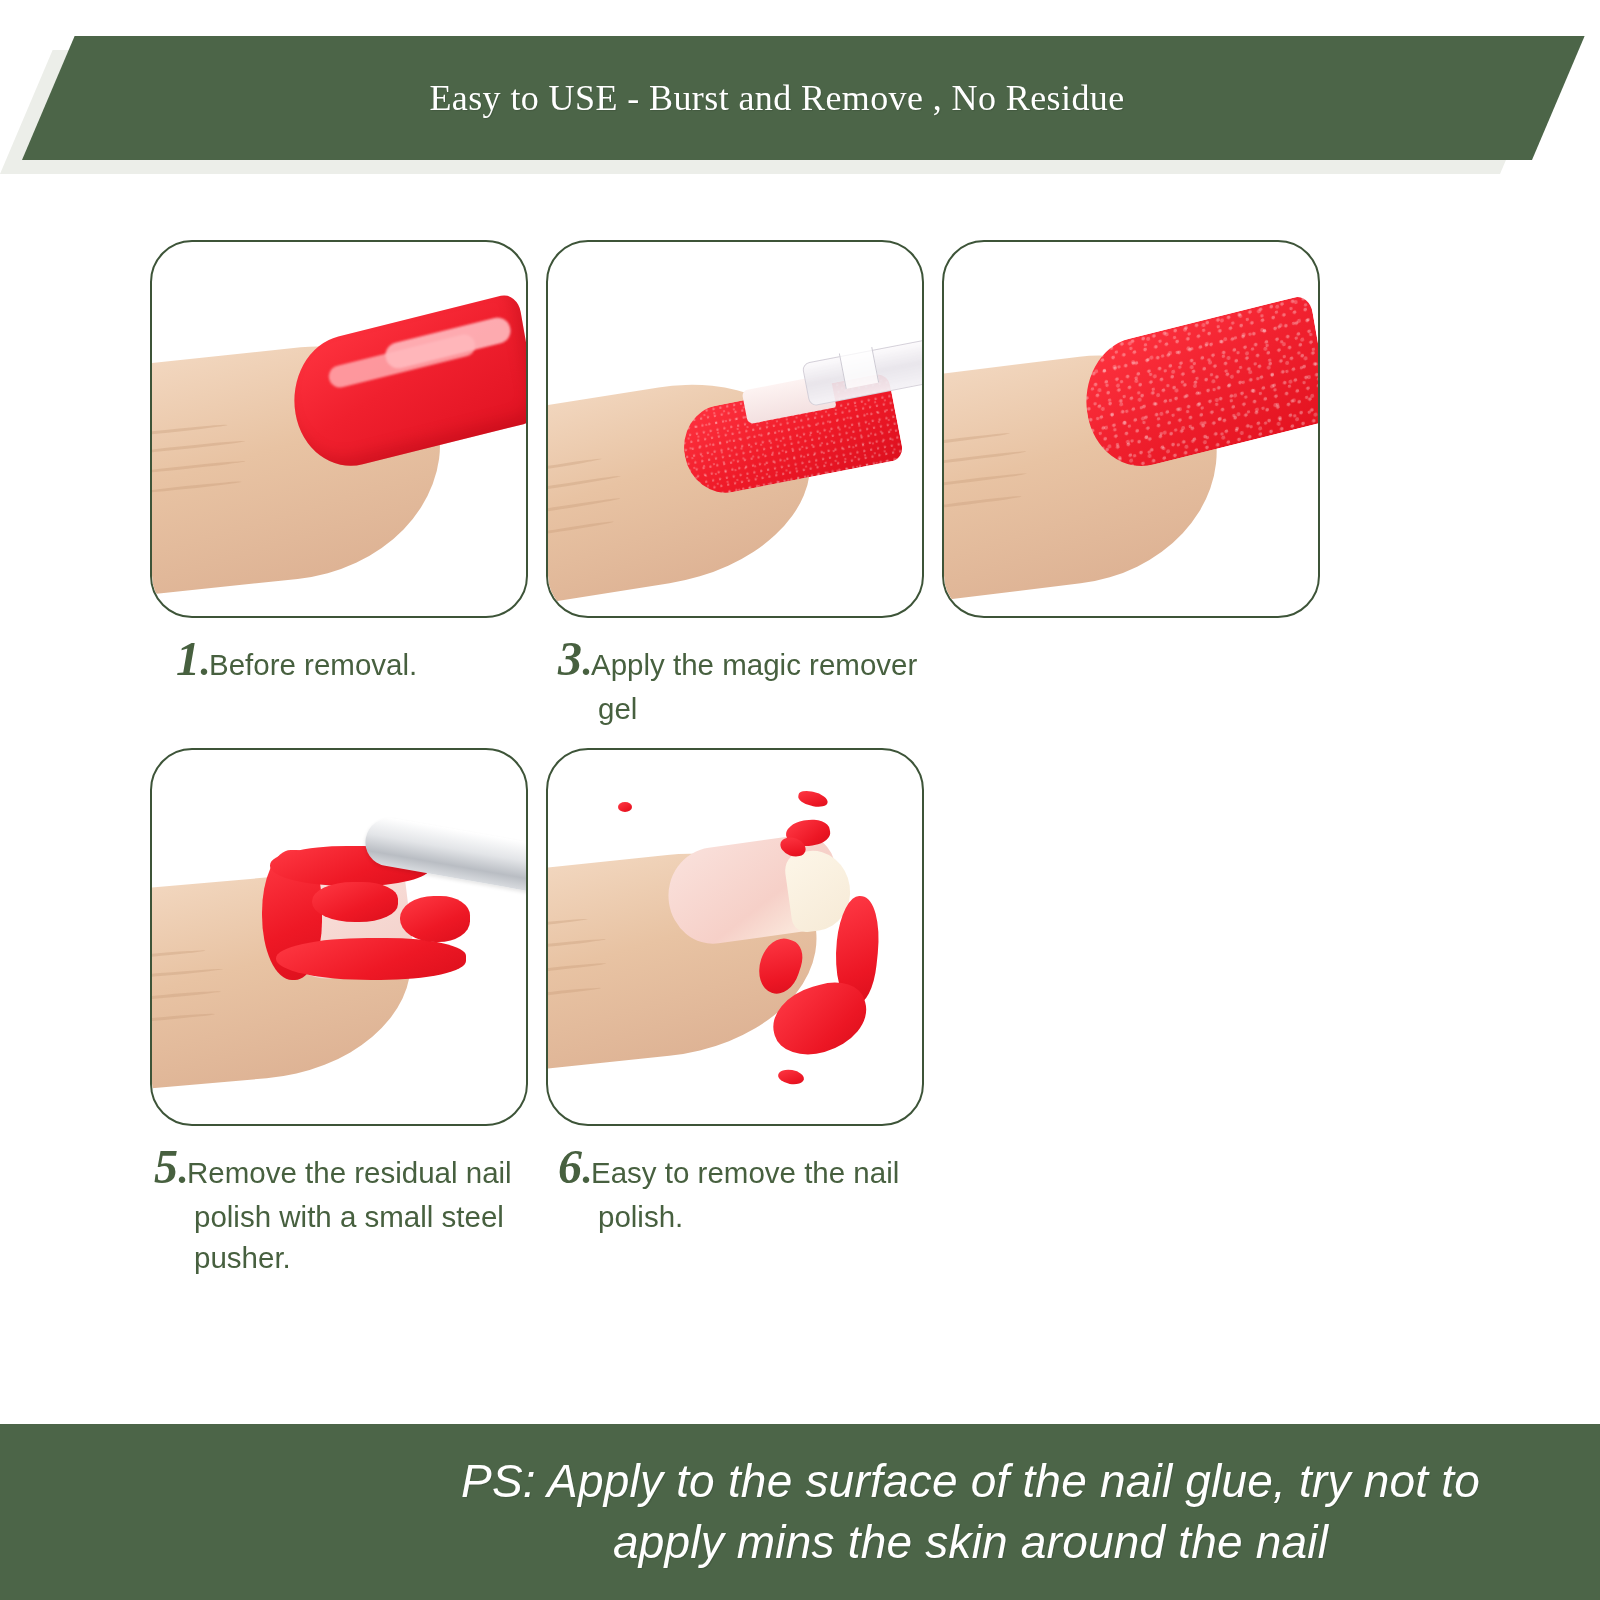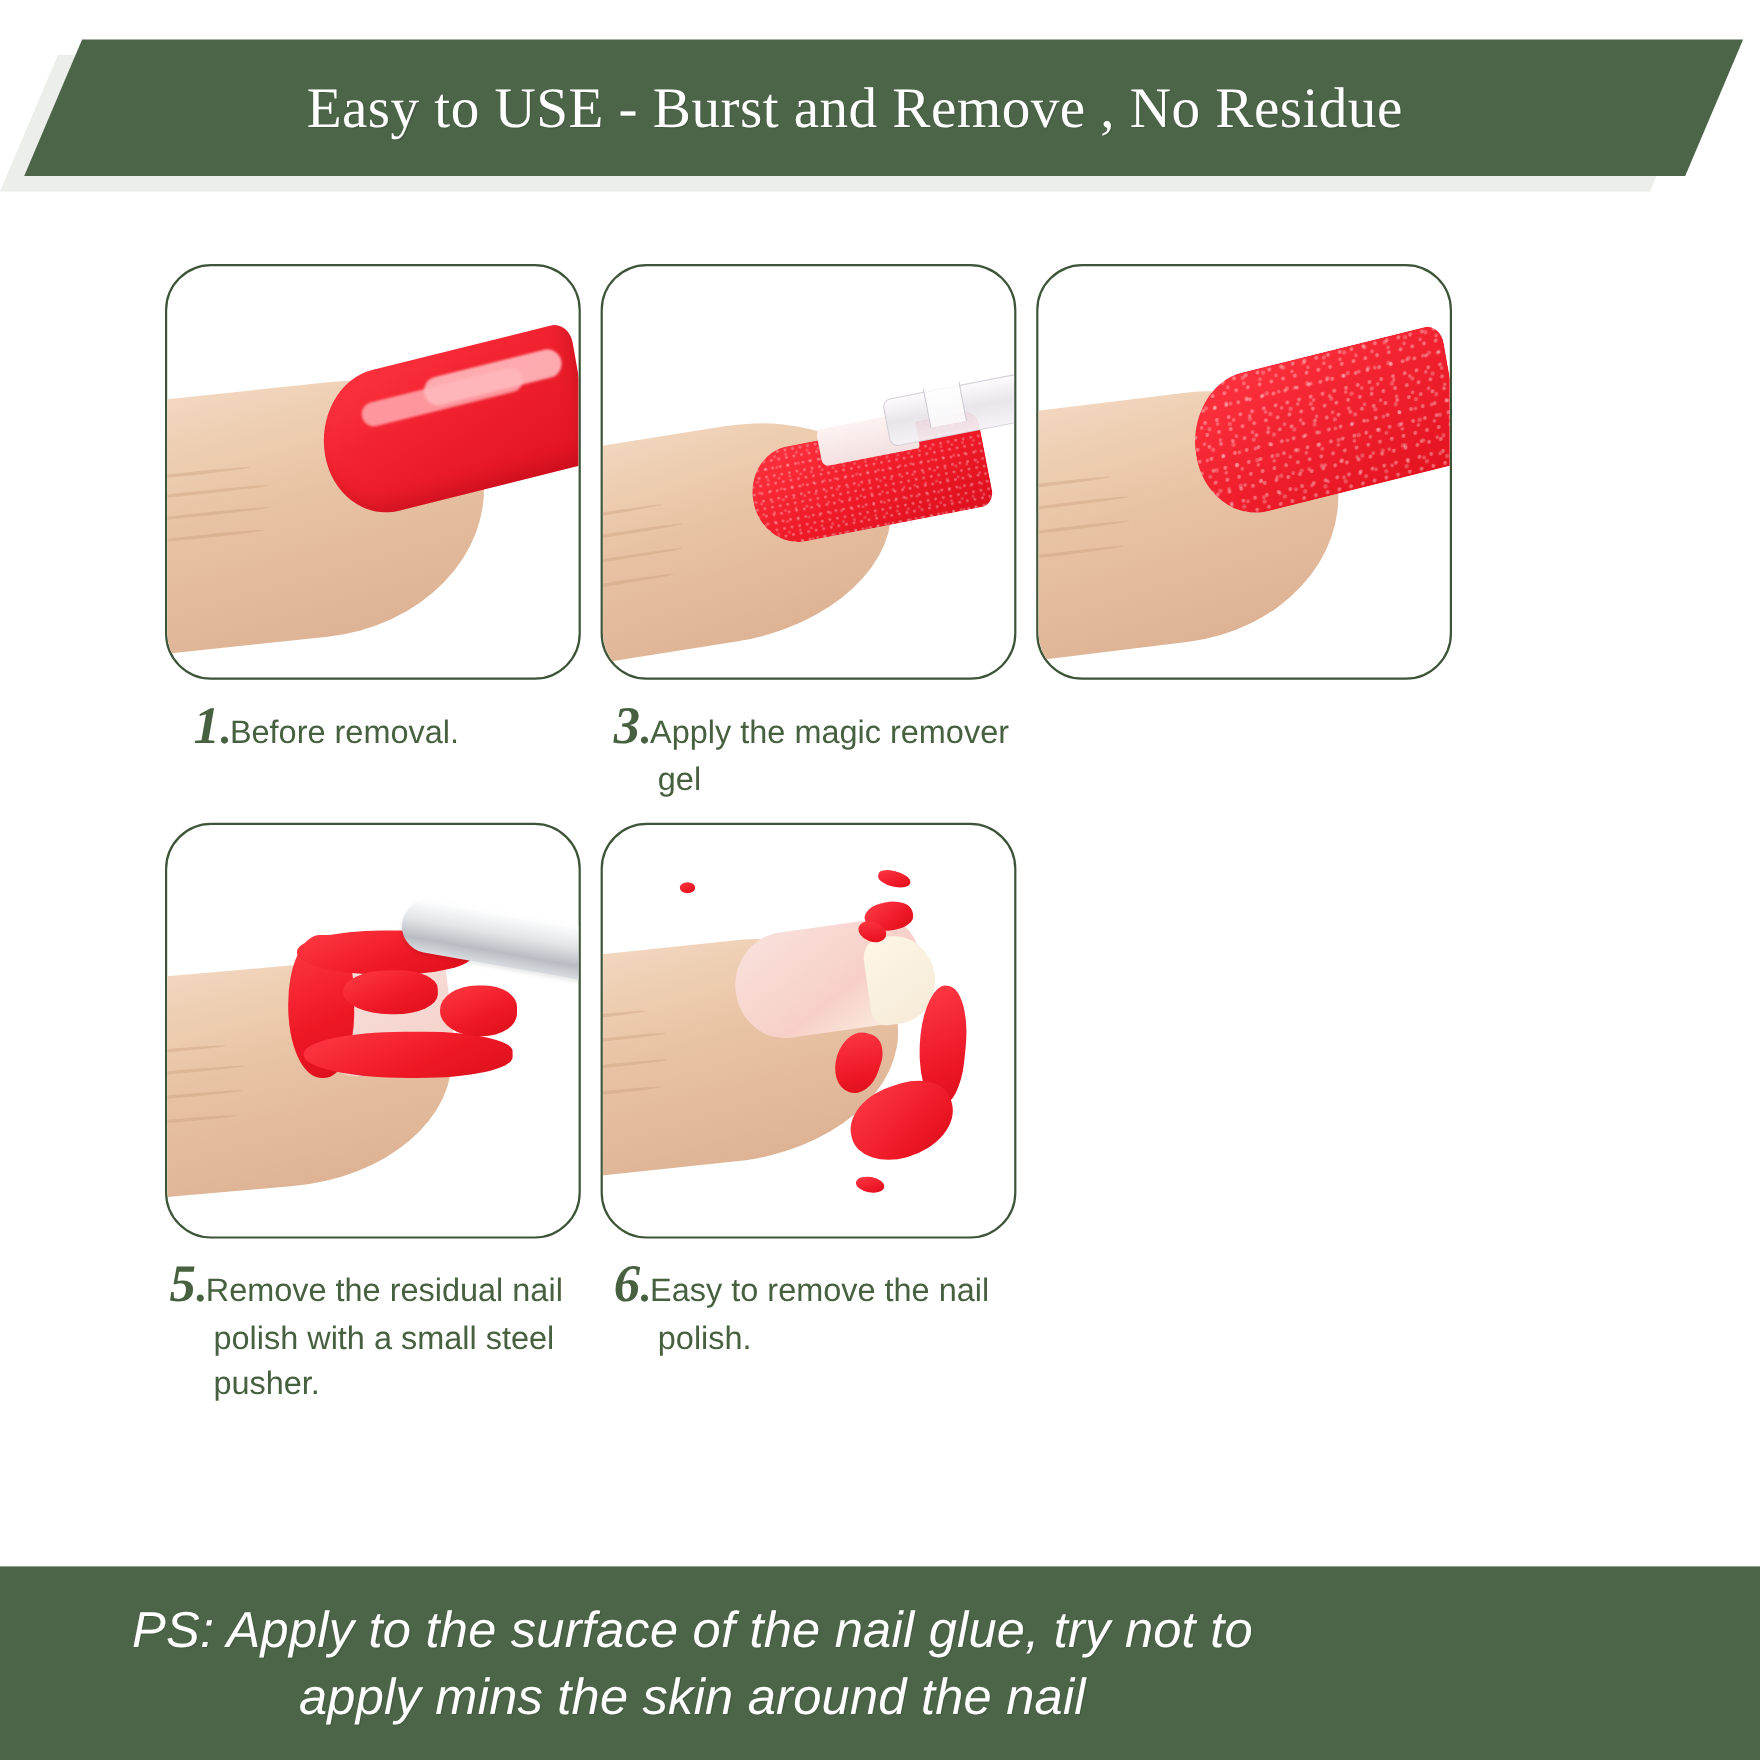--- a/index.html
+++ b/index.html
@@ -51,21 +51,21 @@
     position: absolute;
     top: 0;
     left: 22px;
     width: 1510px;
     height: 124px;
     display: flex;
     align-items: center;
     justify-content: center;
     color: #ffffff;
     font-family: "Liberation Serif", "DejaVu Serif", serif;
-    font-size: 52px;
+    font-size: 36px;
     letter-spacing: 0.4px;
     white-space: nowrap;
     text-shadow: 1px 1px 1px rgba(0,0,0,0.12);
   }
 
   
   .steps {
     position: absolute;
     top: 240px;
     left: 150px;
@@ -339,21 +339,21 @@
   
   .footer {
     position: absolute;
     left: 0;
     top: 1424px;
     width: 1600px;
     height: 176px;
     background: #4c6548;
     display: flex;
     align-items: center;
-    justify-content: flex-start;
+    justify-content: flex-end;
     padding: 0 120px;
   }
   .footer-text {
     color: #ffffff;
     font-style: italic;
     font-size: 46px;
     line-height: 1.32;
     text-align: center;
     letter-spacing: 0.2px;
     text-shadow: 1px 1px 1px rgba(0,0,0,0.12);

